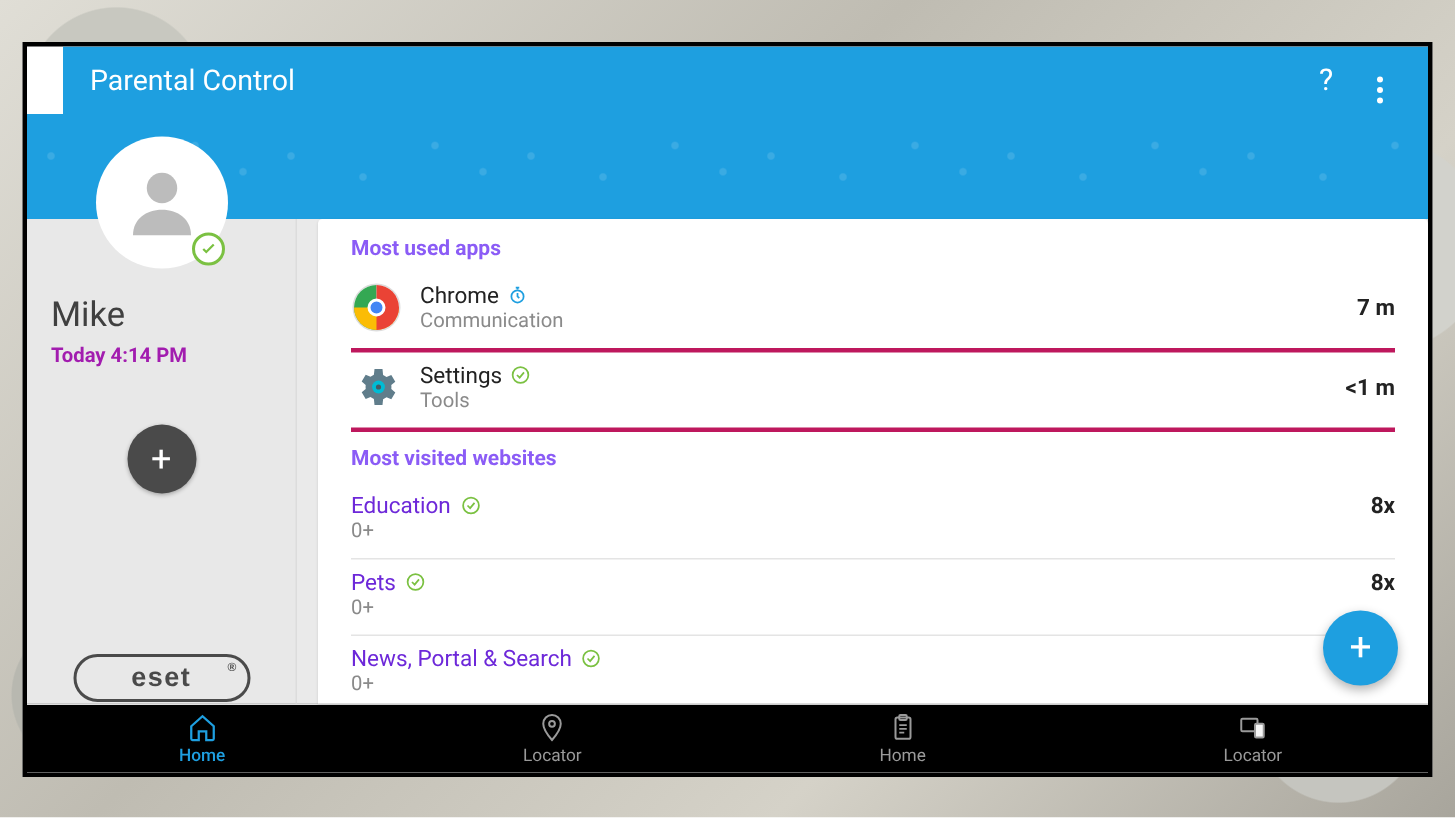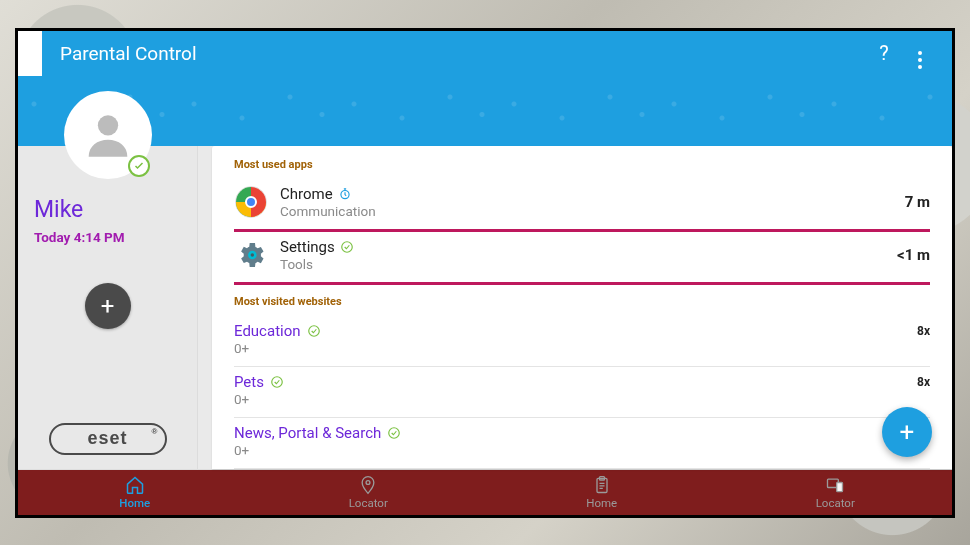--- a/index.html
+++ b/index.html
@@ -61,72 +61,72 @@
     background: #fff; display:flex; align-items:center; justify-content:center;
   }
   .avatar svg { width: 58px; height: 58px; }
   .avatar .check {
     position: absolute; right: 2px; bottom: 2px;
     width: 22px; height: 22px; border-radius: 50%; background:#fff;
     border:2px solid #7bc142; display:flex; align-items:center; justify-content:center;
   }
   .avatar .check svg { width: 12px; height: 12px; }
   .side-info { padding: 50px 16px 10px 16px; }
-  .side-name { font-size: 23px; color:#6d28d9; font-weight:400; margin-bottom:6px;}
+  .side-name { font-size: 23px; color:#404040; font-weight:400; margin-bottom:6px;}
   .side-sync-label { font-size: 13px; color:#8a8a8a; }
   .side-sync-value { font-size: 13.5px; color:#a21caf; font-weight:700; }
   .add-child {
     width: 46px; height: 46px; border-radius:50%; background:#4a4a4a;
     display:flex; align-items:center; justify-content:center;
     margin: 28px auto 0 auto; color:#fff; font-size:24px; cursor:pointer;
     box-shadow: 0 1px 3px rgba(0,0,0,0.3);
   }
   .side-spacer { flex:1; }
   .eset-logo {
-    margin: 0 auto 14px auto; width: 118px; height: 32px;
+    margin: 0 auto 1px auto; width: 118px; height: 32px;
     border: 2.5px solid #4a4a4a; border-radius: 16px;
     display:flex; align-items:center; justify-content:center;
     font-family: Arial, sans-serif; font-weight: 900; letter-spacing: 1px;
     color:#4a4a4a; font-size:18px; position:relative;
   }
   .eset-logo sup { font-size:8px; position:absolute; top:2px; right:6px;}
   .main {
     flex:1; background:#eaeaea; position:relative; display:flex; flex-direction:column;
     padding: 0 0 0 14px;
   }
   .card {
     background:#fff; border-radius: 3px 3px 0 0;
     box-shadow: 0 1px 2px rgba(0,0,0,0.12);
     flex:1; padding: 12px 22px 12px 22px;
     position:relative; overflow:hidden;
   }
-  .section-title { font-size: 11px; font-weight:700; color:#a16207; margin-bottom:8px;}
+  .section-title { font-size: 14px; font-weight:700; color:#8b5cf6; margin-bottom:8px;}
   .section-title.second { margin-top: 10px; }
   .app-row { display:flex; align-items:center; padding: 6px 0 10px 0; border-bottom:3px solid #be185d; }
   .app-row:last-of-type { border-bottom:none; }
   .app-icon { width: 34px; height:34px; margin-right:12px; display:flex; align-items:center; justify-content:center;}
   .app-text { flex:1; }
   .app-name { font-size:15px; color:#222; display:flex; align-items:center; gap:5px;}
   .app-cat { font-size:13.5px; color:#8a8a8a; }
   .app-time { font-size:15px; font-weight:700; color:#222; }
   .badge { width:14px; height:14px; display:inline-flex; align-items:center; justify-content:center;}
   .site-row { padding: 6px 0 10px 0; border-bottom:1px solid #e4e4e4; display:flex; flex-direction:column; }
   .site-row:last-of-type { border-bottom:none; }
   .site-top { display:flex; align-items:center; }
   .site-name { font-size:15px; color:#6d28d9; display:flex; align-items:center; gap:6px; flex:1;}
-  .site-count { font-size:12px; font-weight:700; color:#222; }
+  .site-count { font-size:15px; font-weight:700; color:#222; }
   .site-sub { font-size:13.5px; color:#8a8a8a; }
   .fab {
     position:absolute; right: 20px; bottom: 12px;
     width: 50px; height: 50px; border-radius:50%; background:#1e9fe0;
     color:#fff; font-size:26px; display:flex; align-items:center; justify-content:center;
     box-shadow: 0 3px 7px rgba(0,0,0,0.3); cursor:pointer;
   }
   .bottomnav {
-    height: 46px; background:#7f1d1d; border-top:1px solid #dedede;
+    height: 46px; background:#000000; border-top:1px solid #dedede;
     display:flex; align-items:center;
   }
   .nav-item { flex:1; display:flex; flex-direction:column; align-items:center; justify-content:center; gap:1px; cursor:pointer;}
   .nav-item .nav-label { font-size:11.5px; color:#9a9a9a; }
   .nav-item.active .nav-label { color:#1e9fe0; font-weight:500;}
   .nav-item svg { width:20px; height:20px; }
   .chrome-circle { width:32px; height:32px; border-radius:50%; position:relative; overflow:hidden; border:1px solid #ddd;}
   .chrome-circle .center{position:absolute; top:50%; left:50%; width:12px; height:12px; background:#4285f4; border:2.5px solid #fff; border-radius:50%; transform:translate(-50%,-50%); z-index:2;}
   .chrome-circle .r{position:absolute; width:50%; height:100%; background:#ea4335; top:0; right:0; transform-origin:0 50%;}
   .chrome-circle .y{position:absolute; width:100%; height:50%; background:#fbbc05; bottom:0; left:0;}

